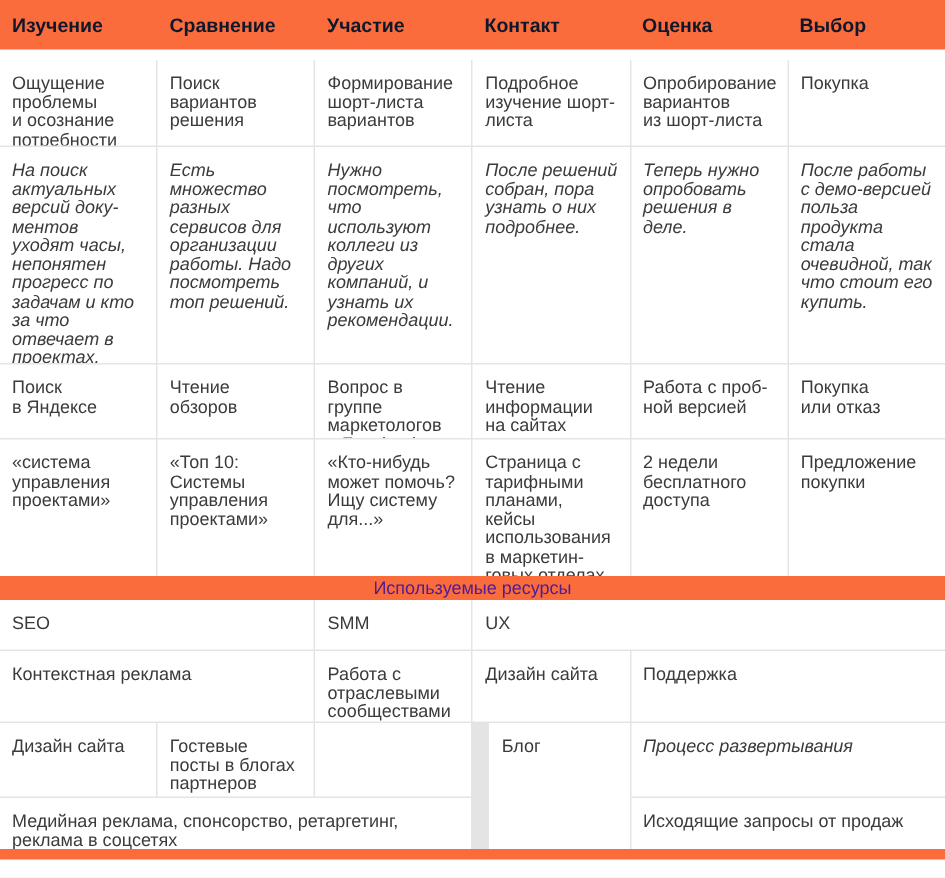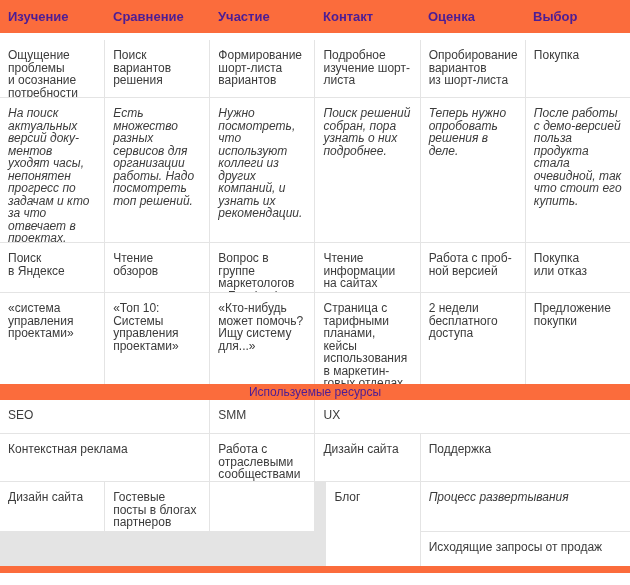--- a/index.html
+++ b/index.html
@@ -19,21 +19,21 @@
   
   .jt-header{
     display:grid;
     grid-template-columns:repeat(6,1fr);
     height:33px;
     background:var(--accent);
     align-items:center;
   }
   .jt-header .hcell{
     padding:0 8px;
-    color:#4c1d95;
+    color:#0f172a;
     font-size:13px;
     font-weight:bold;
     white-space:nowrap;
     overflow:hidden;
   }
   
   .jt-body{
     margin-top:7px;
     display:grid;
     grid-template-columns:repeat(6,1fr);
@@ -94,21 +94,21 @@
     <div class="cell">Ощущение проблемы и&nbsp;осознание потребности</div>
     <div class="cell">Поиск вариантов решения</div>
     <div class="cell">Формирование шорт-листа вариантов</div>
     <div class="cell">Подробное изучение шорт-листа</div>
     <div class="cell">Опробирование вариантов из&nbsp;шорт-листа</div>
     <div class="cell">Покупка</div>
 
     <div class="cell thought">На поиск актуаль­ных версий доку­ментов уходят часы, непонятен прогресс по зада­чам и кто за что отвечает в проектах, сложно отслеживать эффективность фрилансеров.</div>
     <div class="cell thought">Есть множество разных сервисов для организации работы. Надо посмотреть топ решений.</div>
     <div class="cell thought">Нужно посмотреть, что используют коллеги из других компаний, и узнать их рекомендации.</div>
-    <div class="cell thought">Поиск решений собран, пора узнать о них подробнее.</div>
+    <div class="cell thought">После решений собран, пора узнать о них подробнее.</div>
     <div class="cell thought">Теперь нужно опробовать решения в деле.</div>
     <div class="cell thought">После работы с&nbsp;демо-версией польза продукта стала очевидной, так что стоит его купить.</div>
 
     <div class="cell">Поиск в&nbsp;Яндексе</div>
     <div class="cell">Чтение обзоров</div>
     <div class="cell">Вопрос в группе маркетологов в&nbsp;Facebook</div>
     <div class="cell">Чтение информации на сайтах сервисов</div>
     <div class="cell">Работа с проб­ной версией</div>
     <div class="cell">Покупка или&nbsp;отказ</div>
 
@@ -132,18 +132,19 @@
     <div class="cell" style="grid-column:3/4;grid-row:2;">Работа с отраслевыми сообществами</div>
     <div class="cell" style="grid-column:4/5;grid-row:2;">Дизайн сайта</div>
     <div class="cell" style="grid-column:5/7;grid-row:2;">Поддержка</div>
 
     <div class="cell" style="grid-column:1/2;grid-row:3;">Дизайн сайта</div>
     <div class="cell" style="grid-column:2/3;grid-row:3;">Гостевые посты в блогах партнеров</div>
     <div class="cell" style="grid-column:3/4;grid-row:3;"></div>
     <div class="cell" style="grid-column:4/5;grid-row:3/5;margin-left:11px;">Блог</div>
     <div class="cell" style="grid-column:5/7;grid-row:3;font-style:italic;">Процесс развертывания</div>
 
+    <div class="cell" style="grid-column:1/4;grid-row:4;">Медийная реклама, спонсорство, ретаргетинг, реклама в&nbsp;соцсетях</div>
     <div class="cell" style="grid-column:5/7;grid-row:4;">Исходящие запросы от продаж</div>
   </div>
 
   <div class="strip"></div>
 
 </div>
 
 </body></html>

